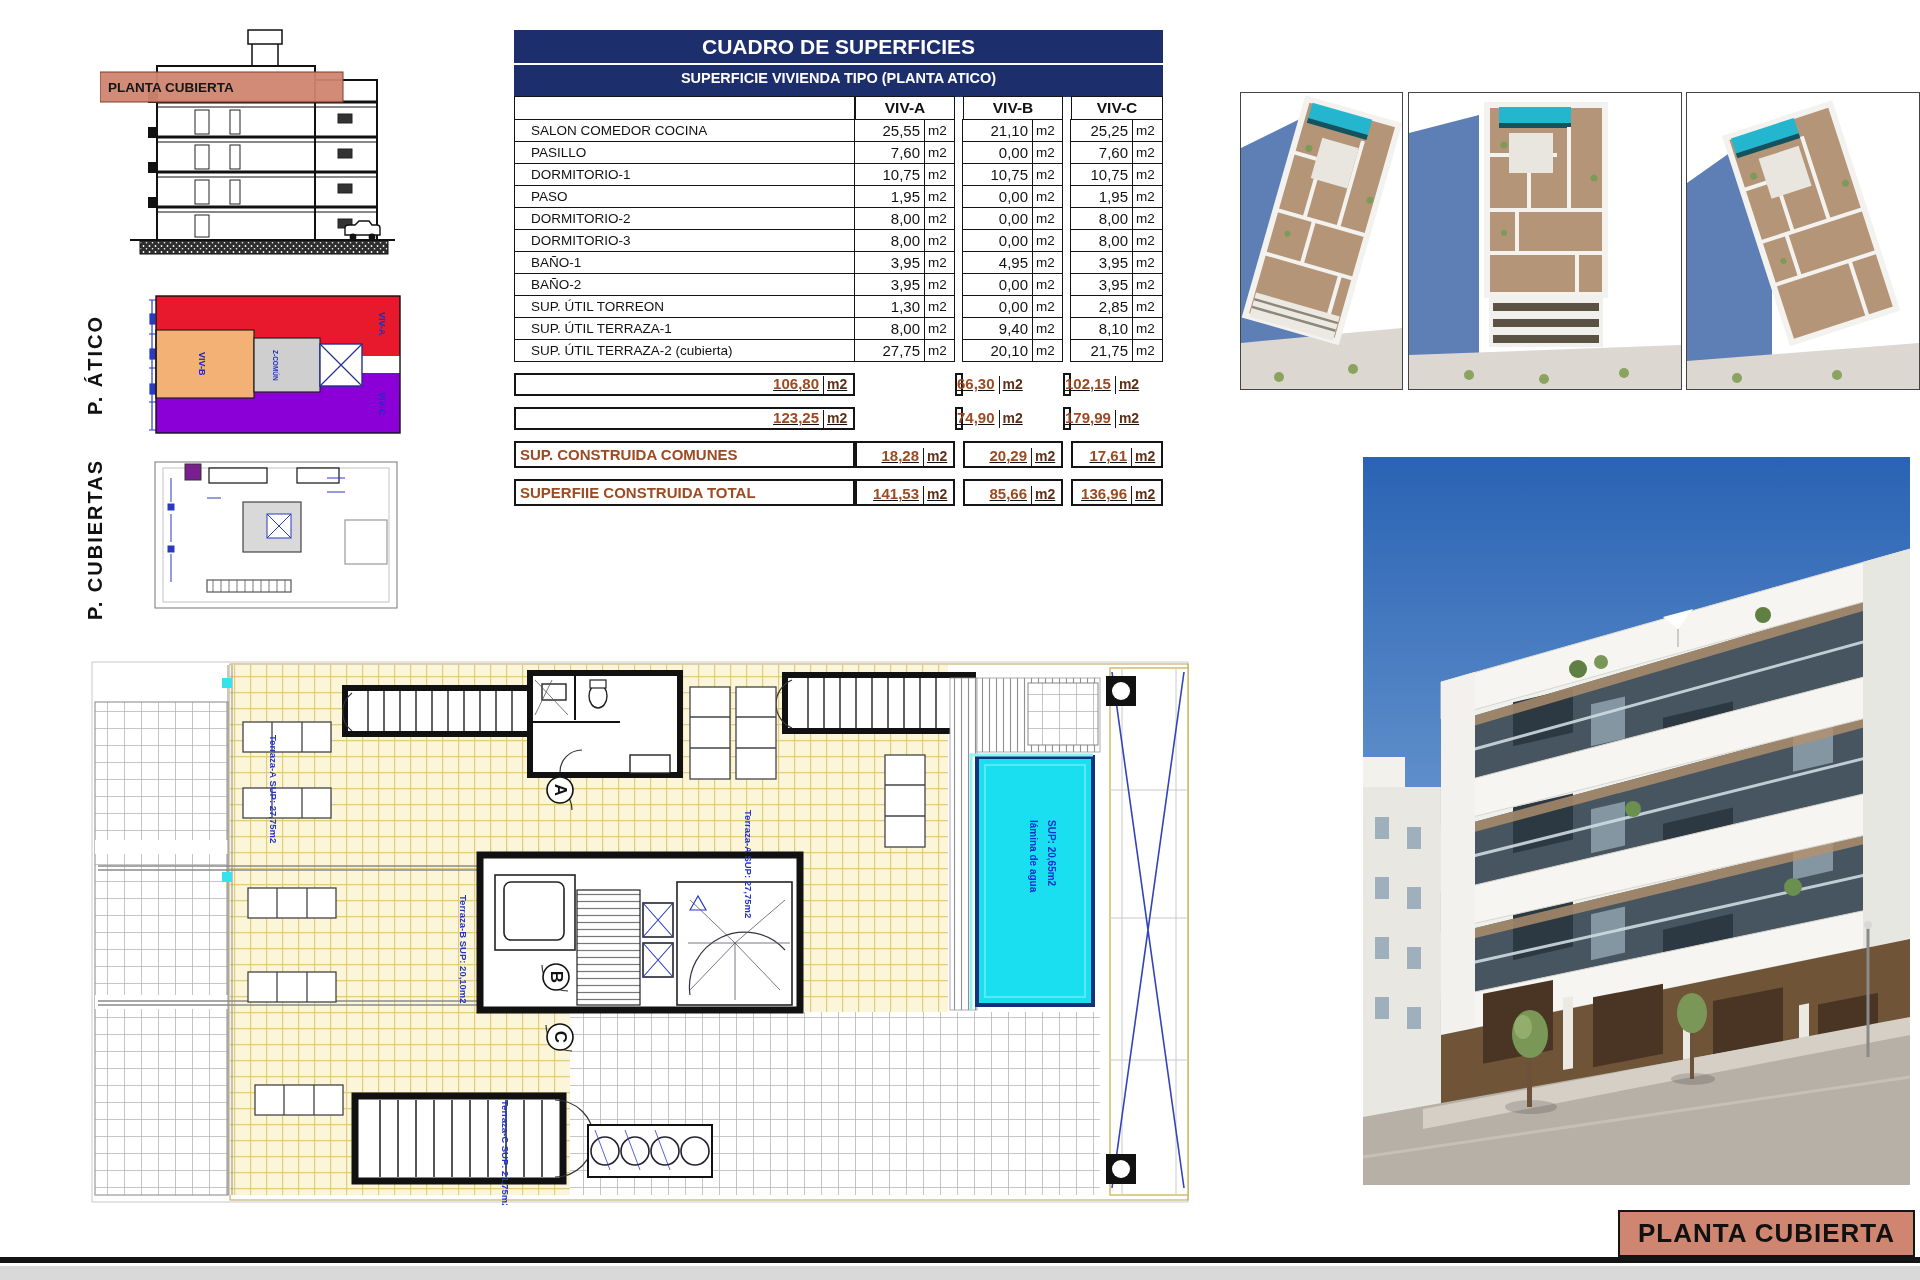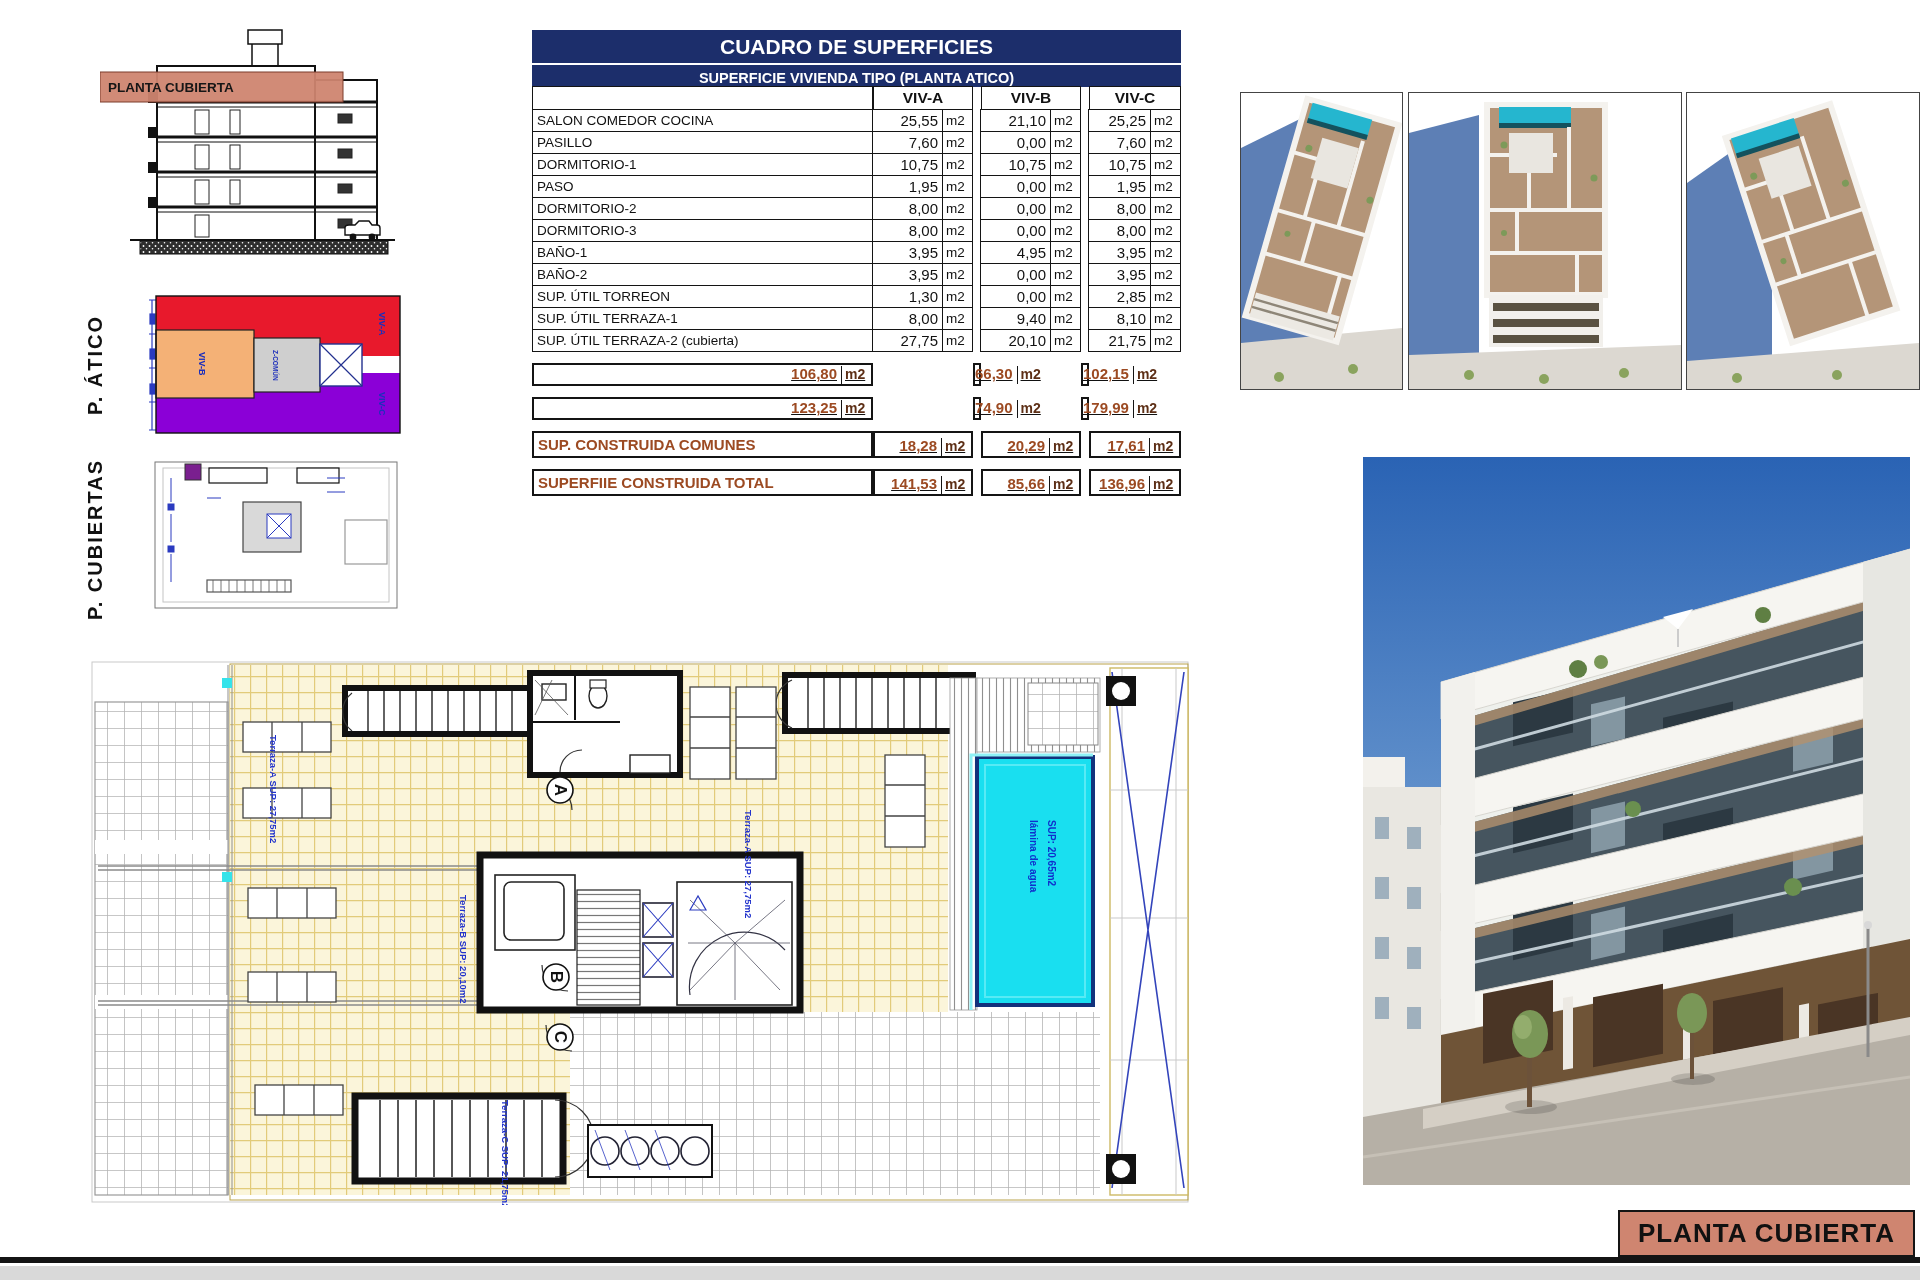--- a/index.html
+++ b/index.html
@@ -5,27 +5,27 @@
   html,body{margin:0;padding:0;background:#e8e8e8;}
   #sheet{position:relative;width:1920px;height:1280px;background:#ffffff;overflow:hidden;
          font-family:"Liberation Sans",sans-serif;color:#111;}
   svg text{font-family:"Liberation Sans",sans-serif;}
 
   
   .vlabel{position:absolute;writing-mode:vertical-rl;transform:rotate(180deg);
           font-weight:bold;font-size:20px;letter-spacing:2px;color:#111;text-align:center;}
 
   
-  #table{position:absolute;left:532px;top:30px;width:649px;}
+  #table{position:absolute;left:514px;top:30px;width:649px;}
   .tbar{background:#1c2e6b;color:#fff;text-align:center;font-weight:bold;}
   #t-title{font-size:21px;line-height:33px;height:33px;border-bottom:2px solid #fff;}
-  #t-sub{font-size:14.5px;line-height:26px;height:22px;}
+  #t-sub{font-size:14.5px;line-height:26px;height:32px;}
   .trow,.thead{display:grid;grid-template-columns:341px 100px 8px 100px 8px 92px;margin-top:-1px;}
   .tc{border:1px solid #141414;background:#fff;min-height:21px;}
-  .tc.lab{font-size:13.5px;line-height:21px;padding-left:4px;white-space:nowrap;overflow:hidden;}
+  .tc.lab{font-size:13.5px;line-height:21px;padding-left:16px;white-space:nowrap;overflow:hidden;}
   .tc.val{display:flex;align-items:stretch;margin-left:-1px;}
   .tc.val .num{flex:1;text-align:right;font-size:15px;line-height:21px;padding-right:4px;}
   .tc.val .unit{width:26px;border-left:1px solid #141414;font-size:13.5px;line-height:21px;padding-left:3px;}
   .thead .tc{font-weight:bold;text-align:center;font-size:15.5px;line-height:22px;}
   .tgap{background:transparent;}
   .sprow{height:11px;}
   .srow{display:grid;grid-template-columns:341px 100px 8px 100px 8px 92px;}
   .srow .sc{border:2px solid #141414;background:#fff;}
   .srow .sc.lab{padding:2px 0 2px 4px;color:#9c4a22;font-weight:bold;}
   .srow .sc.lab .l1{font-size:15px;line-height:19px;white-space:nowrap;}

